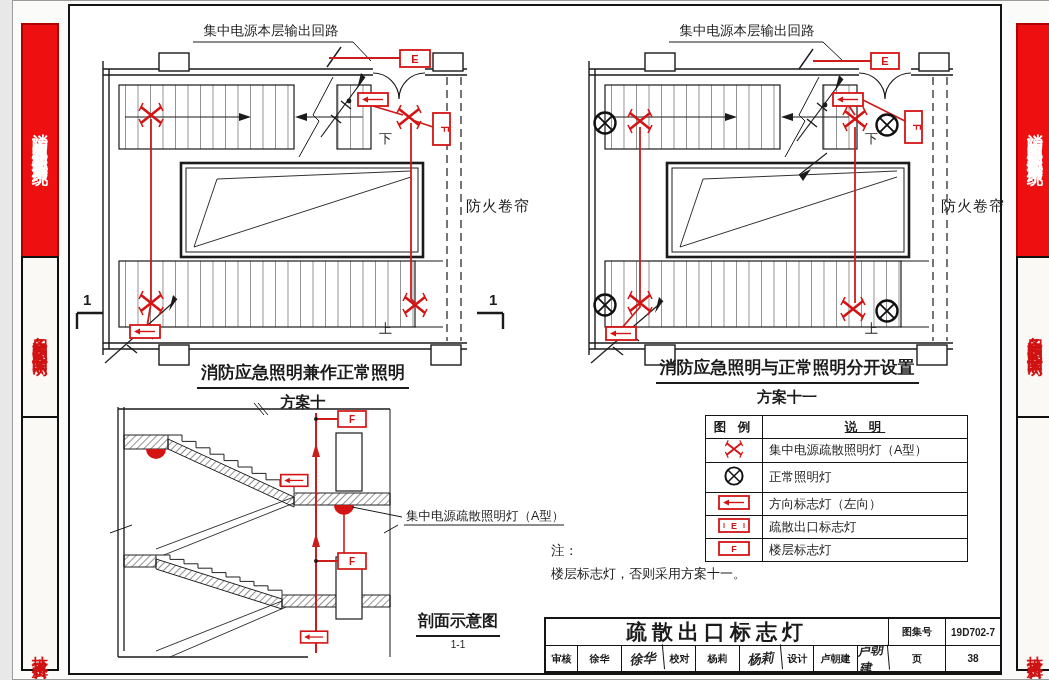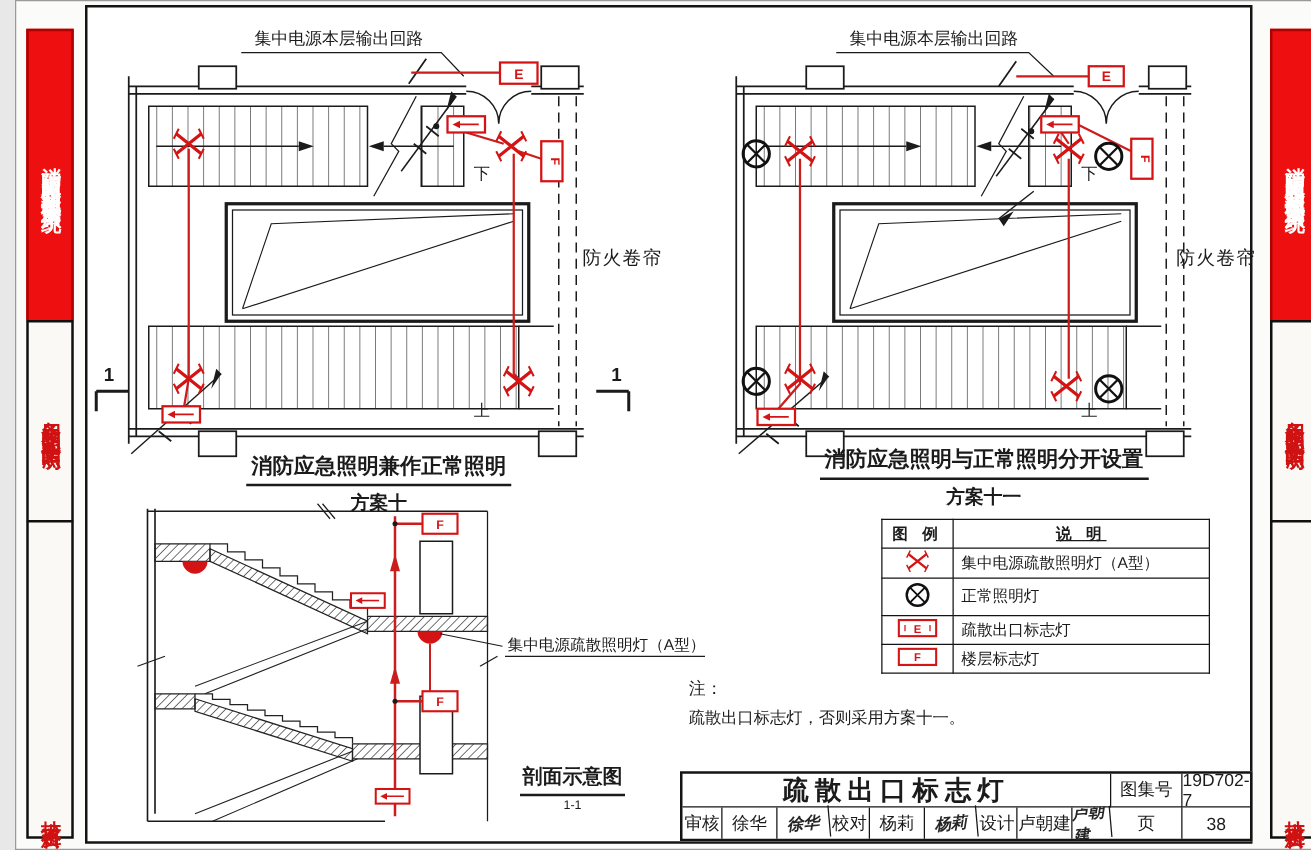--- a/index.html
+++ b/index.html
@@ -38,21 +38,21 @@
   .legend .desc{width:192px;text-align:left;}
   
   .notes{position:absolute;left:538px;top:540px;width:452px;font-size:13px;line-height:1.55;}
   .notes .nl{font-size:13.5px;margin-bottom:2px;}
   
   .tblock{position:absolute;left:531px;top:616px;width:458px;height:56px;
           display:grid;box-sizing:border-box;border:2px solid #141414;background:#fff;
           grid-template-columns:32px 44px 42px 32px 44px 42px 32px 44px 31px 57px 54px;
           grid-template-rows:27px 25px;}
   .tblock div{box-sizing:border-box;border-right:1px solid #141414;border-bottom:1px solid #141414;
-          display:flex;align-items:center;justify-content:center;font-size:14px;overflow:hidden;}
+          display:flex;align-items:center;justify-content:center;font-size:10px;overflow:hidden;font-weight:bold;}
   .tblock .title{grid-column:1/10;font-size:21px;font-weight:bold;letter-spacing:5px;}
   .tblock .sig{font-style:italic;font-weight:bold;color:#262626;transform:rotate(-5deg);font-size:13px;}
   svg text{font-family:"Liberation Sans","DejaVu Sans",sans-serif;}
 </style>
 </head>
 <body>
 
 <div class="page">
 
   <svg style="position:absolute;width:0;height:0" aria-hidden="true">
@@ -313,20 +313,28 @@
       <td class="sym">
         <svg width="24" height="24" viewBox="-12 -12 24 24">
           <use href="#nlamp" xlink:href="#nlamp" transform="scale(0.82)"></use>
         </svg>
       </td>
       <td class="desc">正常照明灯</td>
     </tr>
     <tr>
       <td class="sym">
         <svg width="32" height="15" viewBox="0 0 32 15">
+          <use href="#dirsign" xlink:href="#dirsign" x="1" y="1"></use>
+        </svg>
+      </td>
+      <td class="desc">方向标志灯（左向）</td>
+    </tr>
+    <tr>
+      <td class="sym">
+        <svg width="32" height="15" viewBox="0 0 32 15">
           <rect x="1" y="1" width="30" height="13" fill="#fff" stroke="#d41414" stroke-width="1.8"></rect>
           <text x="16" y="11" font-size="9" font-weight="bold" fill="#d41414" text-anchor="middle">E</text>
           <path d="M6 5 V10 M26 5 V10" stroke="#d41414" stroke-width="1"></path>
         </svg>
       </td>
       <td class="desc">疏散出口标志灯</td>
     </tr>
     <tr>
       <td class="sym">
         <svg width="32" height="15" viewBox="0 0 32 15">
@@ -334,21 +342,21 @@
           <text x="16" y="11" font-size="9" font-weight="bold" fill="#d41414" text-anchor="middle">F</text>
         </svg>
       </td>
       <td class="desc">楼层标志灯</td>
     </tr>
   </tbody>
     </table>
 
   <div class="notes">
     <div class="nl">注：</div>
-    <div>疏散出口标志灯，否则采用方案十一。</div>
+    <div>楼层标志灯，否则采用方案十一。</div>
   </div>
 
   <div class="tblock">
     <div class="title">疏散出口标志灯</div>
     <div>图集号</div>
     <div style="border-right:none;">19D702-7</div>
     <div style="border-bottom:none;text-align:right;">审核</div>
     <div style="border-bottom:none;">徐华</div>
     <div class="sig" style="border-bottom:none;">徐华</div>
     <div style="border-bottom:none;">校对</div>

